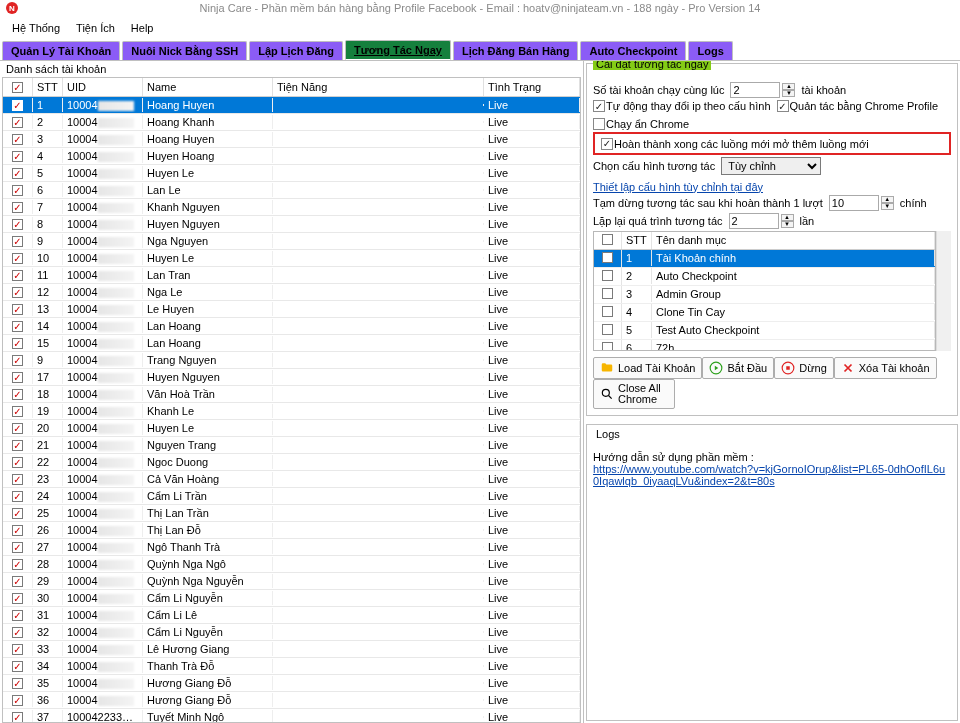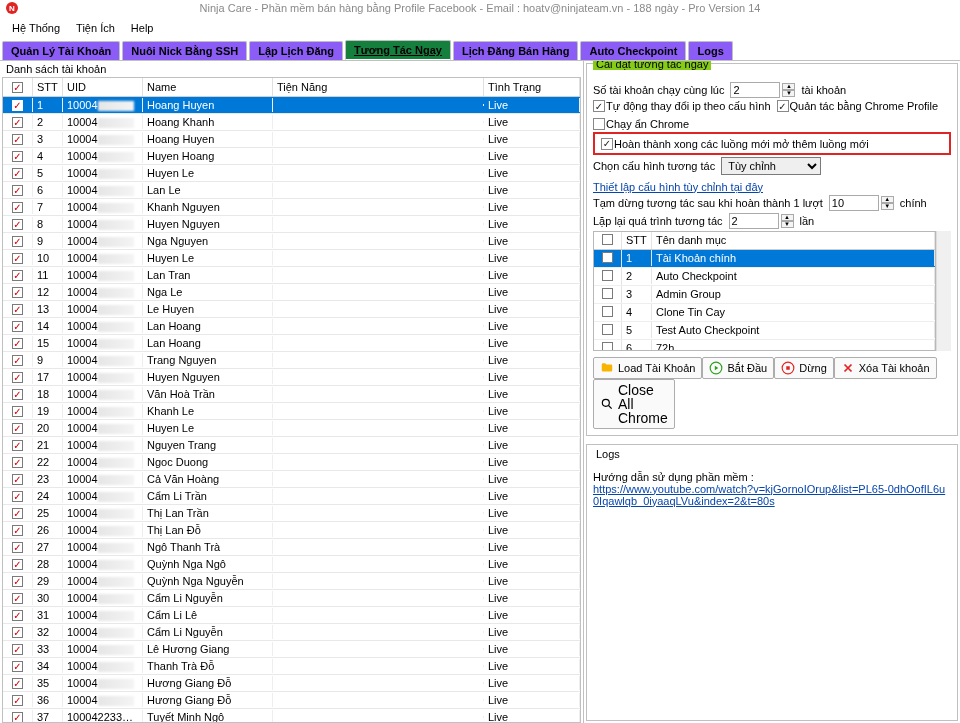--- a/index.html
+++ b/index.html
@@ -532,21 +532,21 @@
               <svg class="ico ico-del" viewBox="0 0 24 24">
                 <path d="M6 6l12 12M18 6L6 18" stroke="#e02424" stroke-width="3" fill="none"></path>
               </svg>
               <span>Xóa Tài khoản</span>
             </span>
           <span class="btn">
               <svg class="ico ico-mag" viewBox="0 0 24 24">
                 <circle cx="10" cy="10" r="6"></circle>
                 <path d="M15 15l5 5"></path>
               </svg>
-              <span style="max-width:50px; line-height:1; font-size:14px;">Close All Chrome</span>
+              <span style="max-width:50px; line-height:1; font-size:11px;">Close All Chrome</span>
             </span>
         </div>
       </div>
 
       <div class="logs-box">
         <span class="legend">Logs</span>
         <div>Hướng dẫn sử dụng phần mềm :</div>
         <div class="link" style="word-break:break-all;">https://www.youtube.com/watch?v=kjGornoIOrup&amp;list=PL65-0dhOofIL6u0Iqawlqb_0iyaaqLVu&amp;index=2&amp;t=80s</div>
       </div>
     </div>

